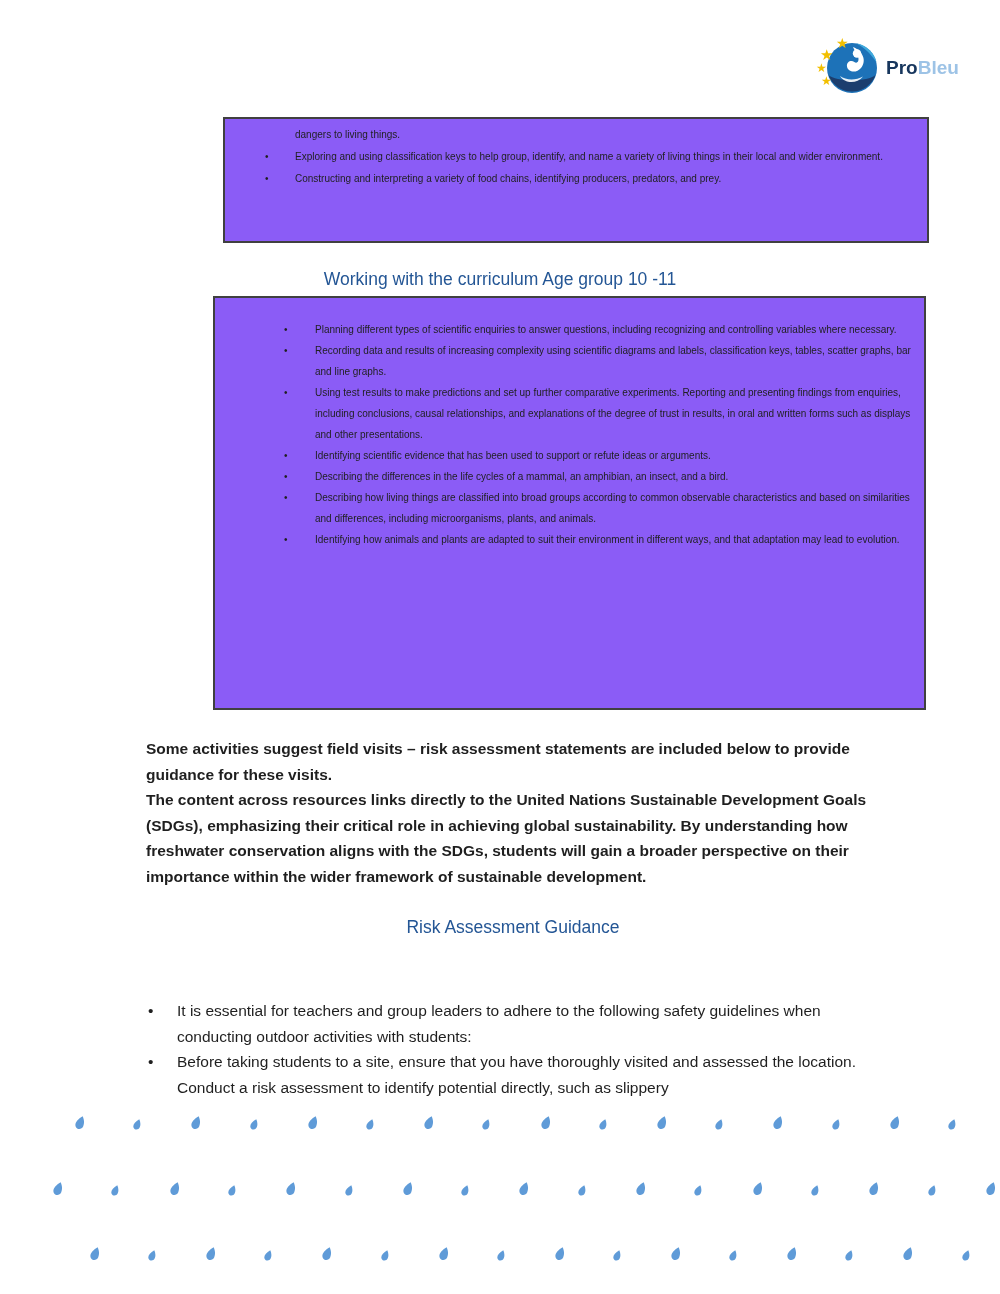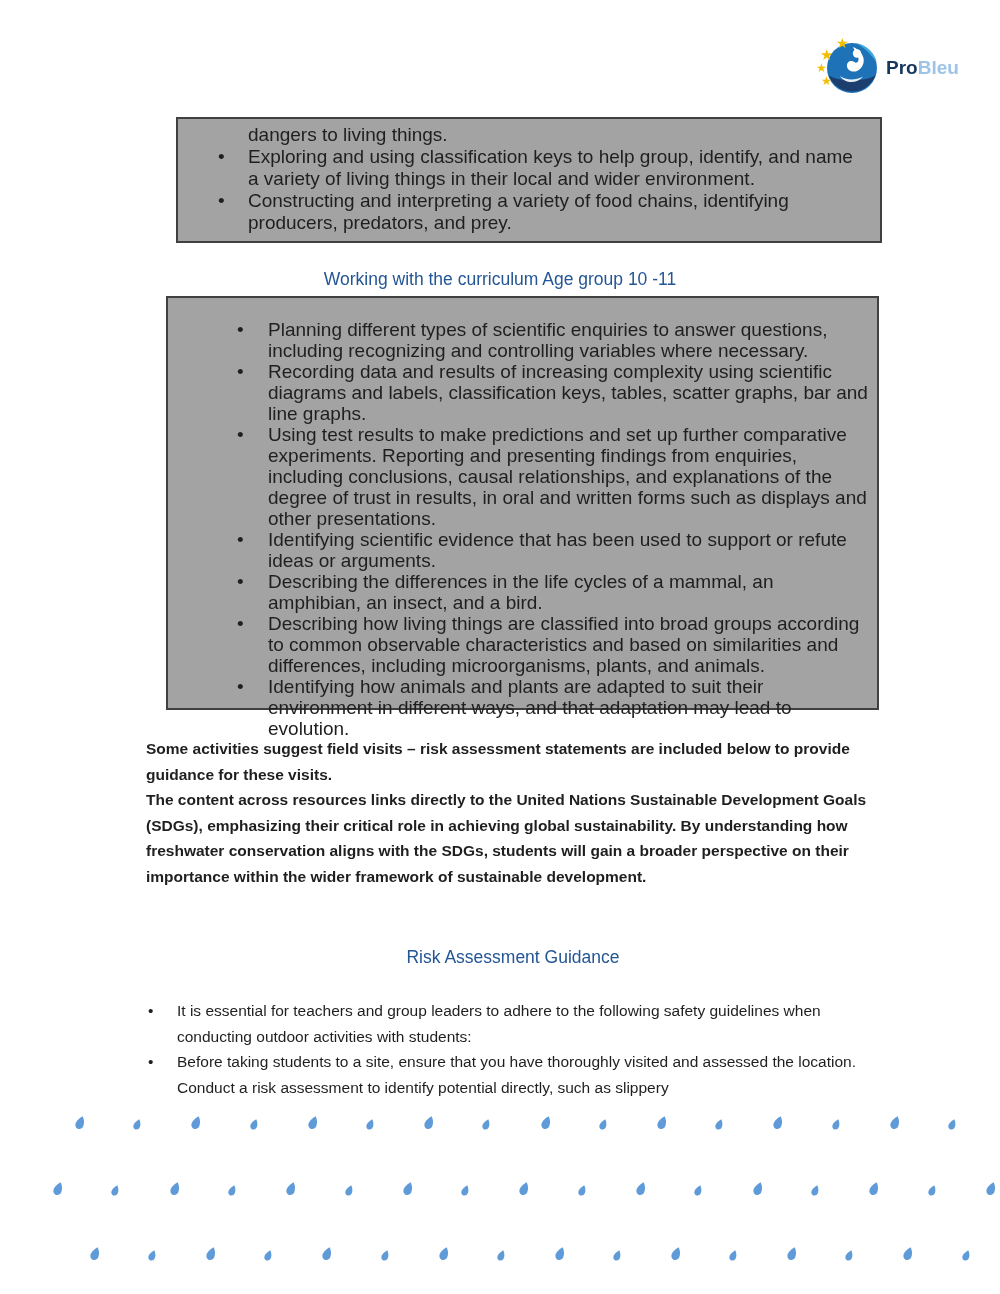--- a/index.html
+++ b/index.html
@@ -16,39 +16,39 @@
   .star.s1{font-size:14px;left:10px;top:-6px;}
   .star.s2{font-size:15px;left:-6px;top:5px;}
   .star.s3{font-size:12px;left:-10px;top:20px;}
   .star.s4{font-size:12px;left:-5px;top:33px;}
   .logo-text{font-size:19px;font-weight:bold;margin-left:8px;letter-spacing:0;text-align:right;}
   .logo-text .pro{color:#17365d;}
   .logo-text .bleu{color:#9dc3e6;}
 
   
   .infobox{
-    position:absolute;background:#a3a3a3;border:2px solid #404040;
-    box-sizing:border-box;font-size:19px;
+    position:absolute;background:#8b5cf6;border:2px solid #404040;
+    box-sizing:border-box;font-size:10px;margin-left:47px;
   }
   .box1{left:176px;top:117px;width:706px;height:126px;line-height:22px;padding-top:5px;}
   .box2{left:166px;top:296px;width:713px;height:414px;line-height:21px;padding-top:21px;}
   .continuation{margin:0 0 0 70px;}
   ul.blist{list-style:none;margin:0;padding:0;}
   .box1 li{position:relative;padding-left:70px;padding-right:18px;}
   .box1 li .bullet{position:absolute;left:40px;top:0;}
   .box2 li{position:relative;padding-left:100px;padding-right:6px;}
   .box2 li .bullet{position:absolute;left:69px;top:0;}
 
   
   .doc-heading{
     position:absolute;margin:0;font-size:17.5px;font-weight:normal;color:#245695;
     text-align:center;line-height:22px;
   }
   .h-curriculum{left:0;top:268px;width:1000px;}
-  .h-risk{left:146px;top:946px;width:734px;}
+  .h-risk{left:146px;top:916px;width:734px;}
 
   
   .paras{position:absolute;left:146px;top:736px;width:734px;font-size:15.5px;line-height:25.5px;font-weight:bold;}
   .paras p{margin:0;}
 
   
   .risk-list{position:absolute;left:146px;top:998px;width:752px;font-size:15.5px;line-height:25.5px;}
   .risk-list li{position:relative;padding-left:31px;}
   .risk-list li .bullet{position:absolute;left:2px;top:0;}
 

